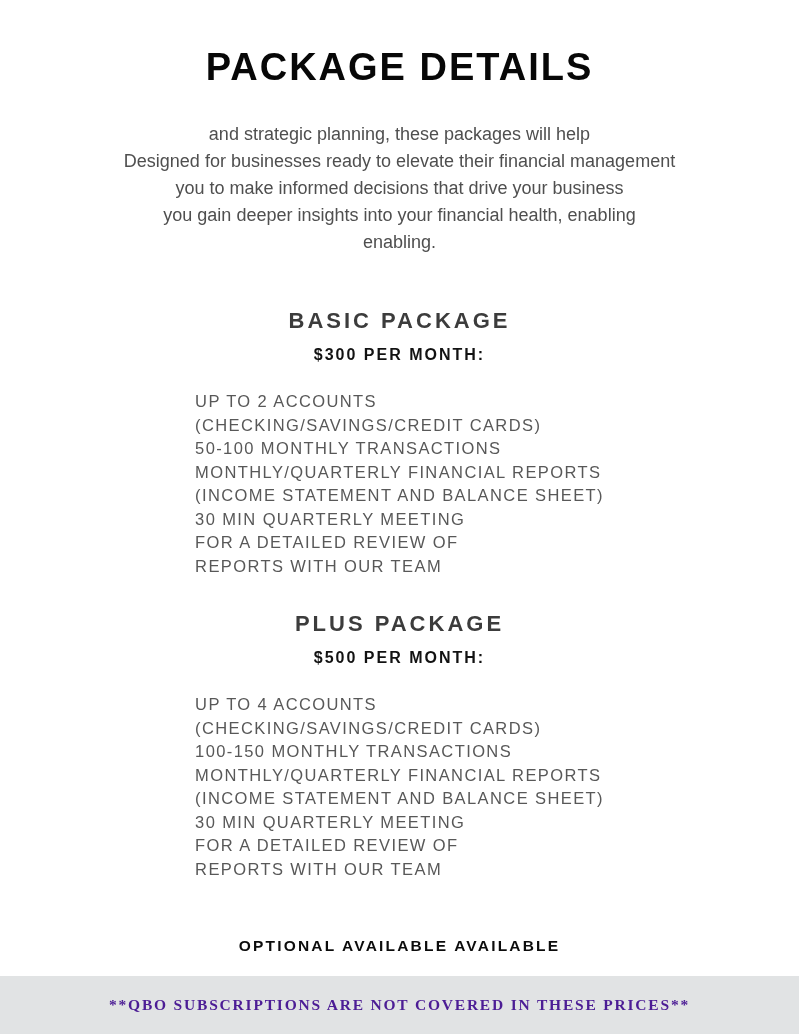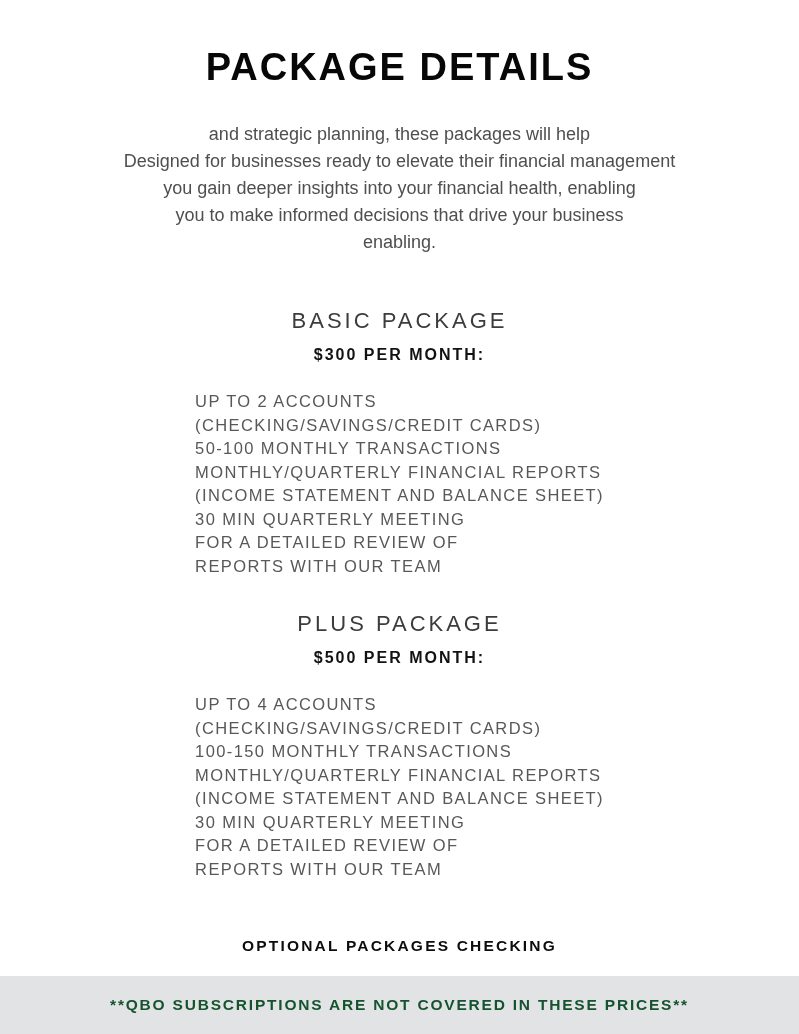--- a/index.html
+++ b/index.html
@@ -27,21 +27,21 @@
   .intro {
     margin-top: 32px;
     text-align: center;
     font-size: 18px;
     line-height: 27px;
     font-weight: 400;
     color: #4f4f4f;
   }
   .package-name {
     font-size: 22px;
-    font-weight: 400;
+    font-weight: 700;
     letter-spacing: 3px;
     color: #3c3c3c;
     text-align: center;
   }
   .package-name.basic { margin-top: 52px; }
   .package-name.plus  { margin-top: 33px; }
   .package-price {
     margin-top: 12px;
     font-size: 16px;
     font-weight: 700;
@@ -72,36 +72,37 @@
     height: 58px;
     background: #e1e3e4;
     display: flex;
     align-items: center;
     justify-content: center;
   }
   .qbo-note {
     font-size: 15.5px;
     font-weight: 700;
     letter-spacing: 1.8px;
-    color: #14532d;
+    color: #4c1d95;
     text-align: right;
+    font-family: Liberation Serif, serif;
   }
 </style>
 </head>
 <body>
 
 <div class="page">
 
   <h1 class="page-title">PACKAGE DETAILS</h1>
 
   <div class="intro">
       <div>and strategic planning, these packages will help</div>
       <div>Designed for businesses ready to elevate their financial management</div>
+      <div>you to make informed decisions that drive your business</div>
       <div>you gain deeper insights into your financial health, enabling</div>
-      <div>you to make informed decisions that drive your business</div>
       <div>enabling.</div>
     </div>
 
   <section>
     <h2 class="package-name basic">BASIC PACKAGE</h2>
     <div class="package-price">$300 PER MONTH:</div>
     <div class="feature-list">
         <div>UP TO 2 ACCOUNTS</div>
         <div>(CHECKING/SAVINGS/CREDIT CARDS)</div>
         <div>50-100 MONTHLY TRANSACTIONS</div>
@@ -121,19 +122,19 @@
         <div>(CHECKING/SAVINGS/CREDIT CARDS)</div>
         <div>100-150 MONTHLY TRANSACTIONS</div>
         <div>MONTHLY/QUARTERLY FINANCIAL REPORTS</div>
         <div>(INCOME STATEMENT AND BALANCE SHEET)</div>
         <div>30 MIN QUARTERLY MEETING</div>
         <div>FOR A DETAILED REVIEW OF</div>
         <div>REPORTS WITH OUR TEAM</div>
       </div>
   </section>
 
-  <div class="optional-note">OPTIONAL PACKAGES CHECKING</div>
+  <div class="optional-note">OPTIONAL AVAILABLE AVAILABLE</div>
 
   <div class="qbo-band">
     <div class="qbo-note">**QBO SUBSCRIPTIONS ARE NOT COVERED IN THESE PRICES**</div>
   </div>
 
 </div>
 
 </body></html>

